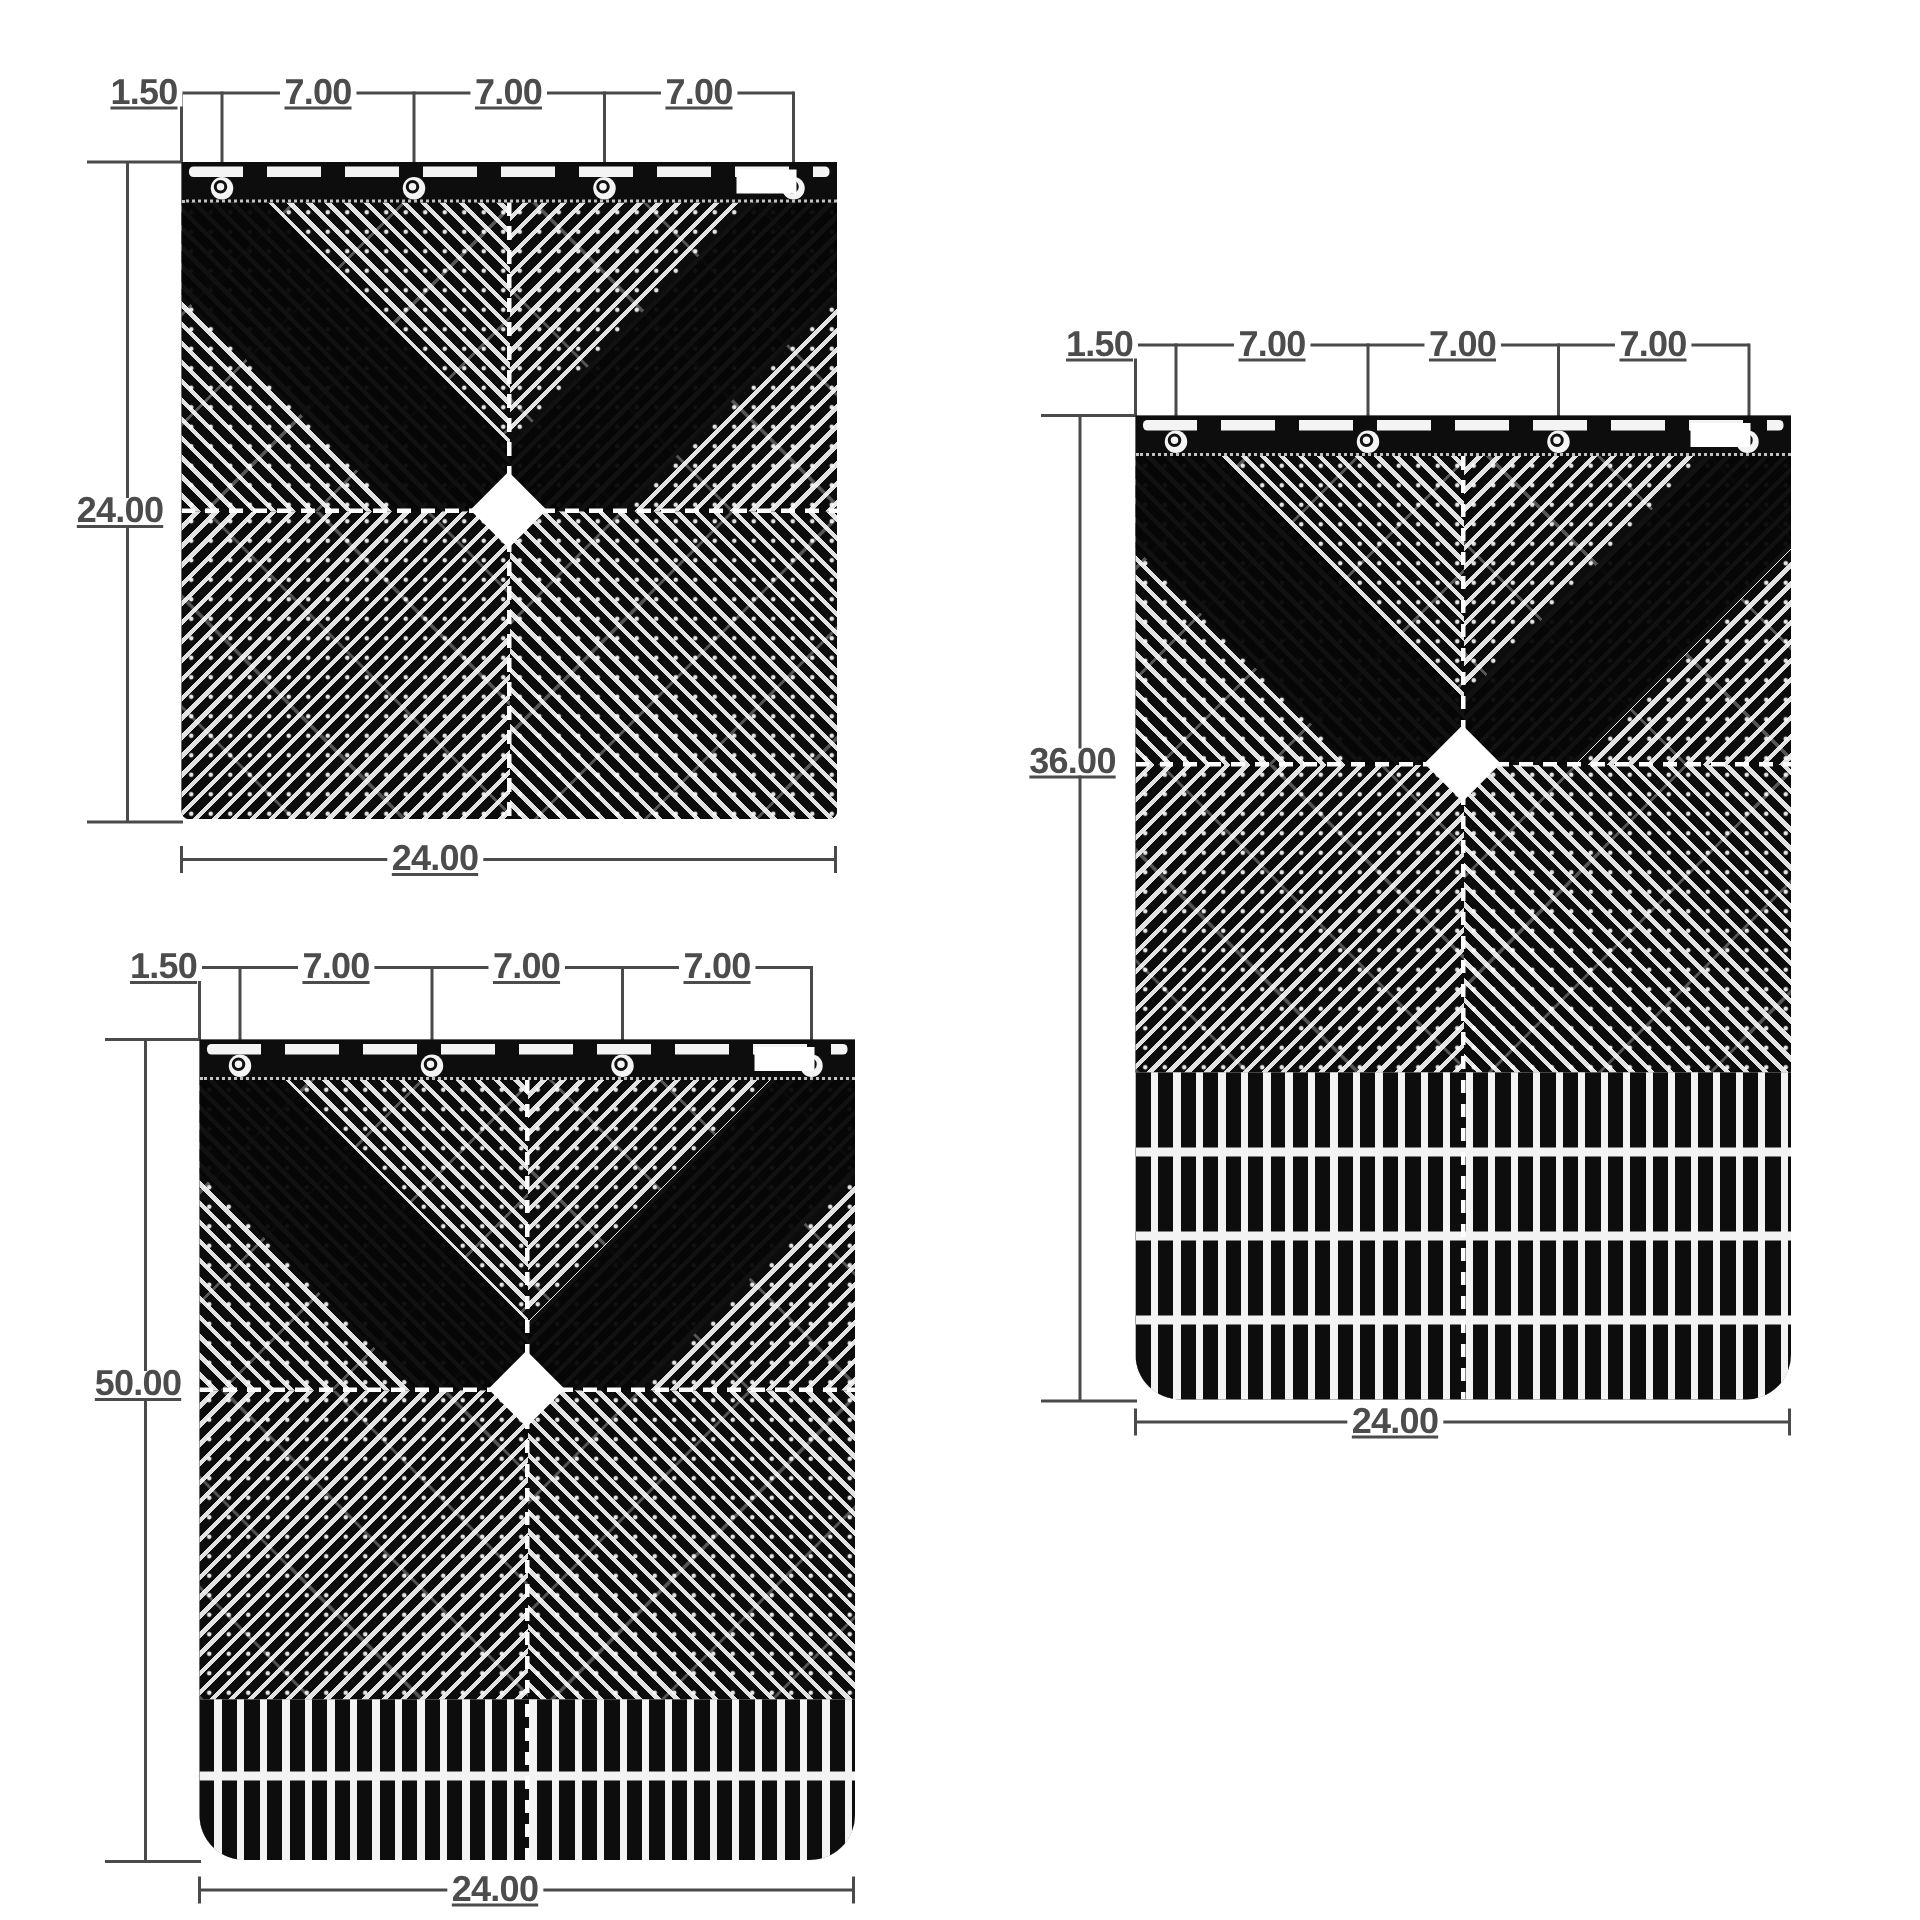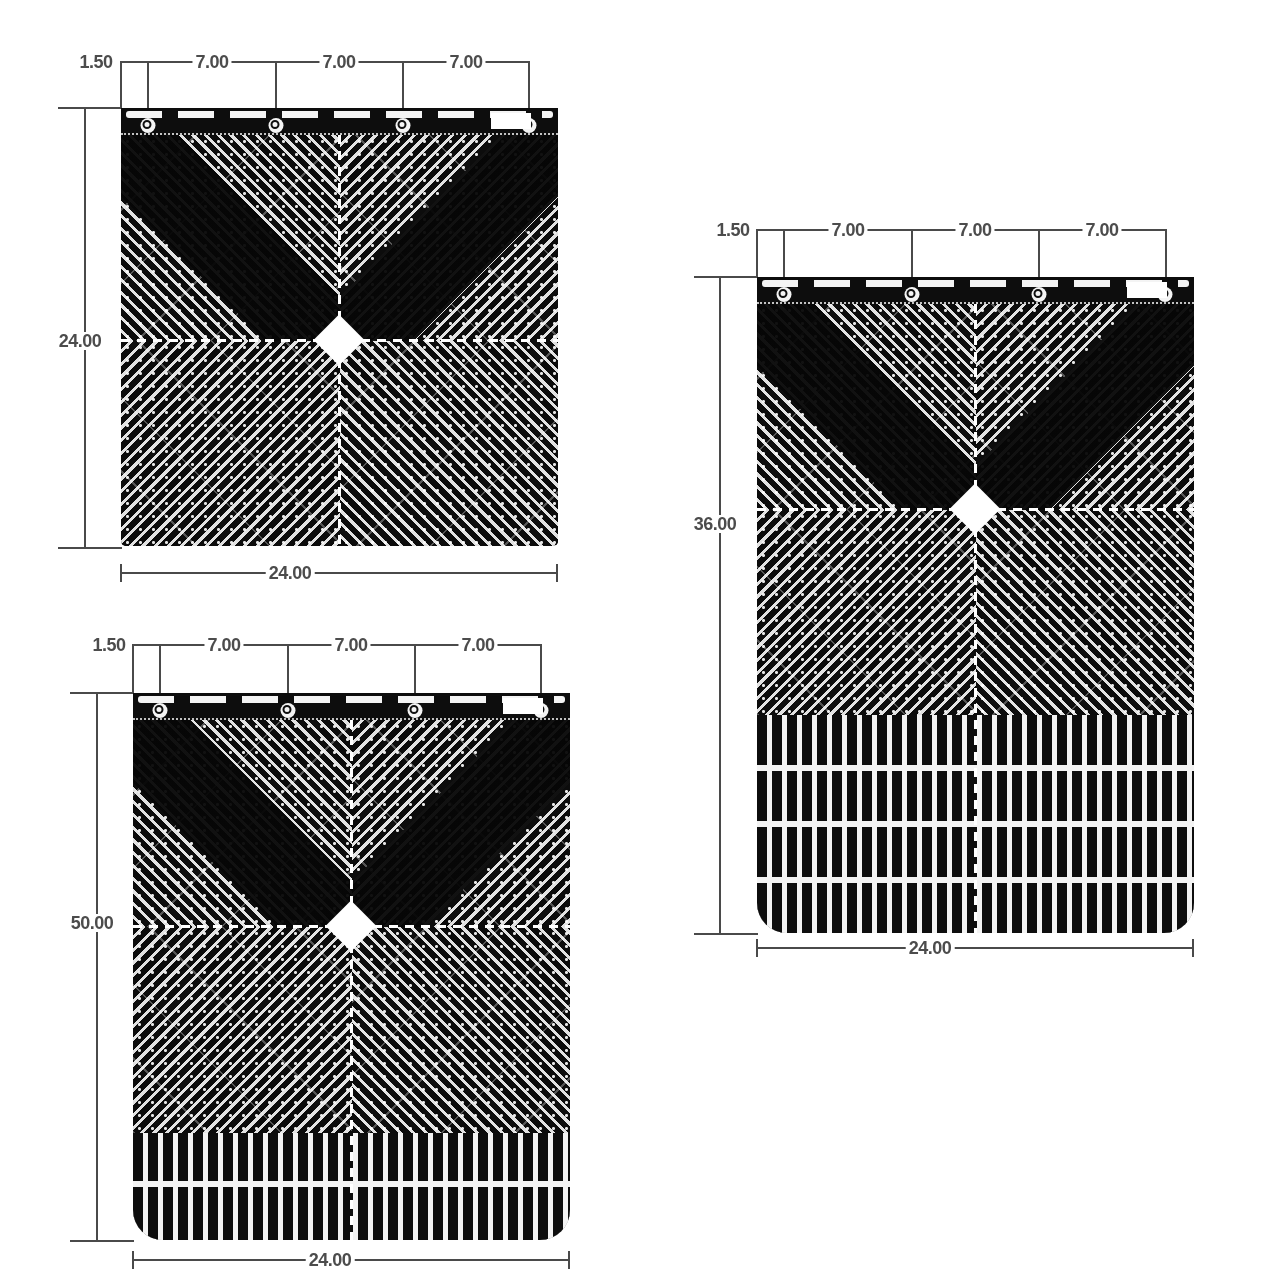--- a/index.html
+++ b/index.html
@@ -2,22 +2,22 @@
 <html><head>
 <meta charset="utf-8">
 <style>
   html,body{margin:0;padding:0;background:#ffffff;}
   .canvas{position:relative;width:1280px;height:1280px;background:#ffffff;
           font-family:"Liberation Sans",sans-serif;overflow:hidden;}
 
   
   .dl{position:absolute;background:#4a4a4a;}
   .dim-label{position:absolute;transform:translate(-50%,-50%);background:#ffffff;
-             padding:0 3px;color:#4c4c4c;font-weight:bold;font-size:18px;line-height:18px;
-             letter-spacing:-0.5px;white-space:nowrap;z-index:5;}
+             padding:0 3px;color:#4c4c4c;font-weight:bold;font-size:24px;line-height:18px;
+             letter-spacing:-0.5px;white-space:nowrap;z-index:5;text-decoration:underline;}
 
   
   .body{position:absolute;background:#0d0d0d;overflow:hidden;}
   .rounded{border-radius:0 0 30px 30px;}
   .sq{border-radius:0 0 5px 5px;}
 
   .strip{position:absolute;left:0;top:0;right:0;height:27px;background:#0d0d0d;
          border-bottom:2px dotted rgba(255,255,255,.75);box-sizing:border-box;}
   .slots{position:absolute;left:5px;right:5px;top:3px;height:7px;border-radius:3px;
          background:repeating-linear-gradient(90deg,#f4f4f4 0 36px,transparent 36px 52px);}
@@ -163,21 +163,21 @@
     <div class="dl" style="left:1038px;top:229px;width:2px;height:75px;"></div>
     <div class="dl" style="left:1165px;top:229px;width:2px;height:75px;"></div>
     <div class="dim-label" style="left:733px;top:230px;">1.50</div>
     <div class="dim-label" style="left:848px;top:230px;">7.00</div>
     <div class="dim-label" style="left:975px;top:230px;">7.00</div>
     <div class="dim-label" style="left:1102px;top:230px;">7.00</div>
 
     <div class="dl" style="left:694px;top:276px;width:64px;height:2px;"></div>
     <div class="dl" style="left:694px;top:933px;width:64px;height:2px;"></div>
     <div class="dl" style="left:719px;top:277px;width:2px;height:657px;"></div>
-    <div class="dim-label" style="left:715px;top:508px;margin-top:16px;">36.00</div>
+    <div class="dim-label" style="left:715px;top:508px;">36.00</div>
 
     <div class="dl" style="left:757px;top:947px;width:437px;height:2px;"></div>
     <div class="dl" style="left:756px;top:939px;width:2px;height:18px;"></div>
     <div class="dl" style="left:1192px;top:939px;width:2px;height:18px;"></div>
     <div class="dim-label" style="left:930px;top:948px;">24.00</div>
 
     <div class="body rounded" style="left:757px;top:277px;width:437px;height:656px;">
       <div class="quads" style="top:27px;height:411px;">
         <div class="q hA band-l"></div>
         <div class="q hB band-r"></div>

